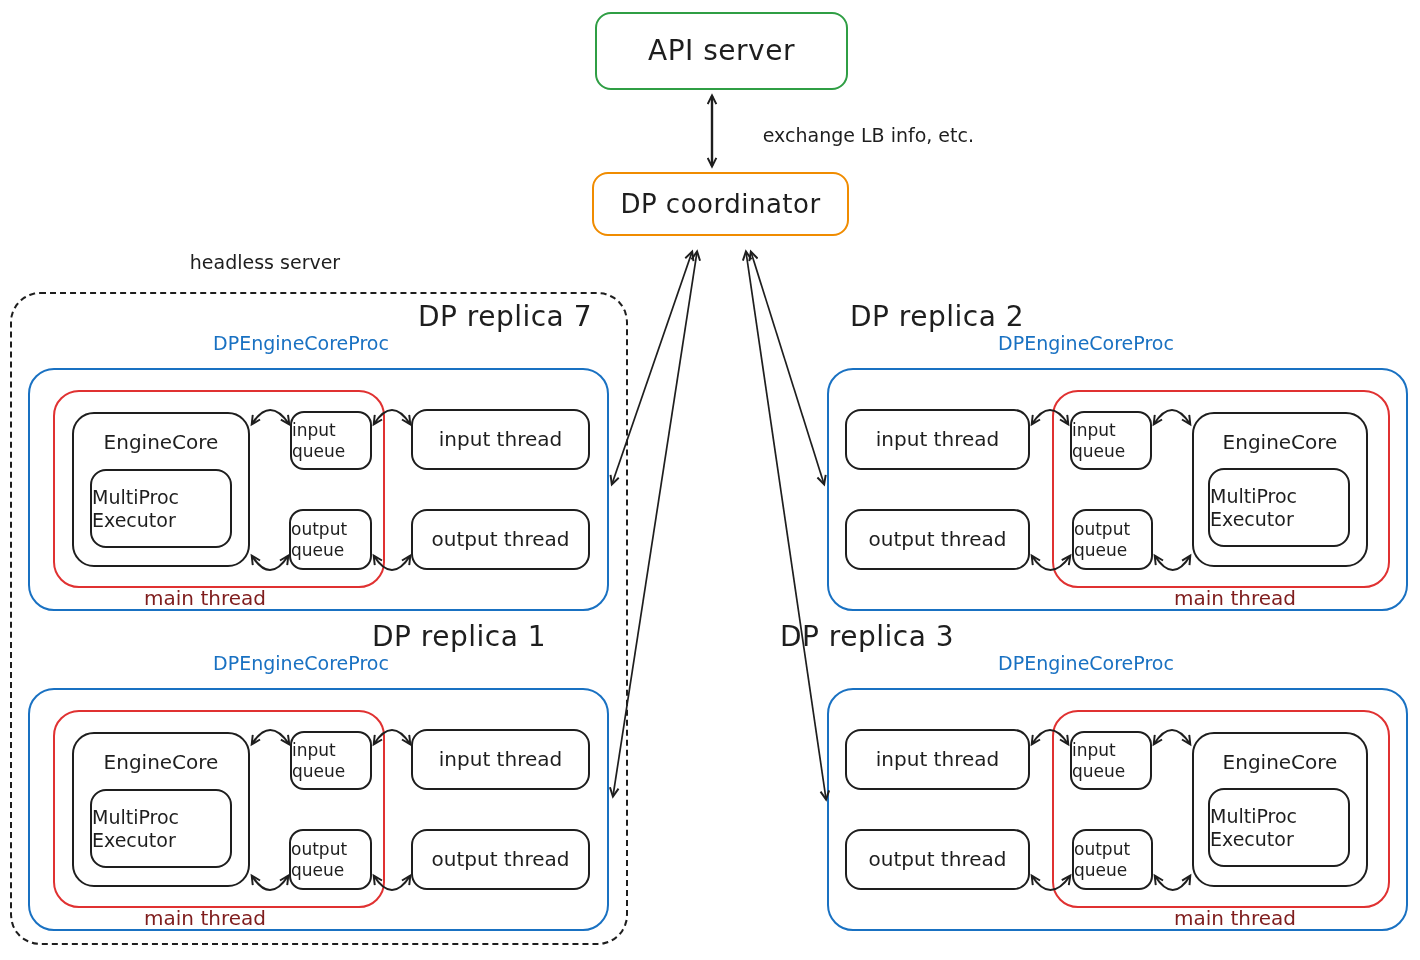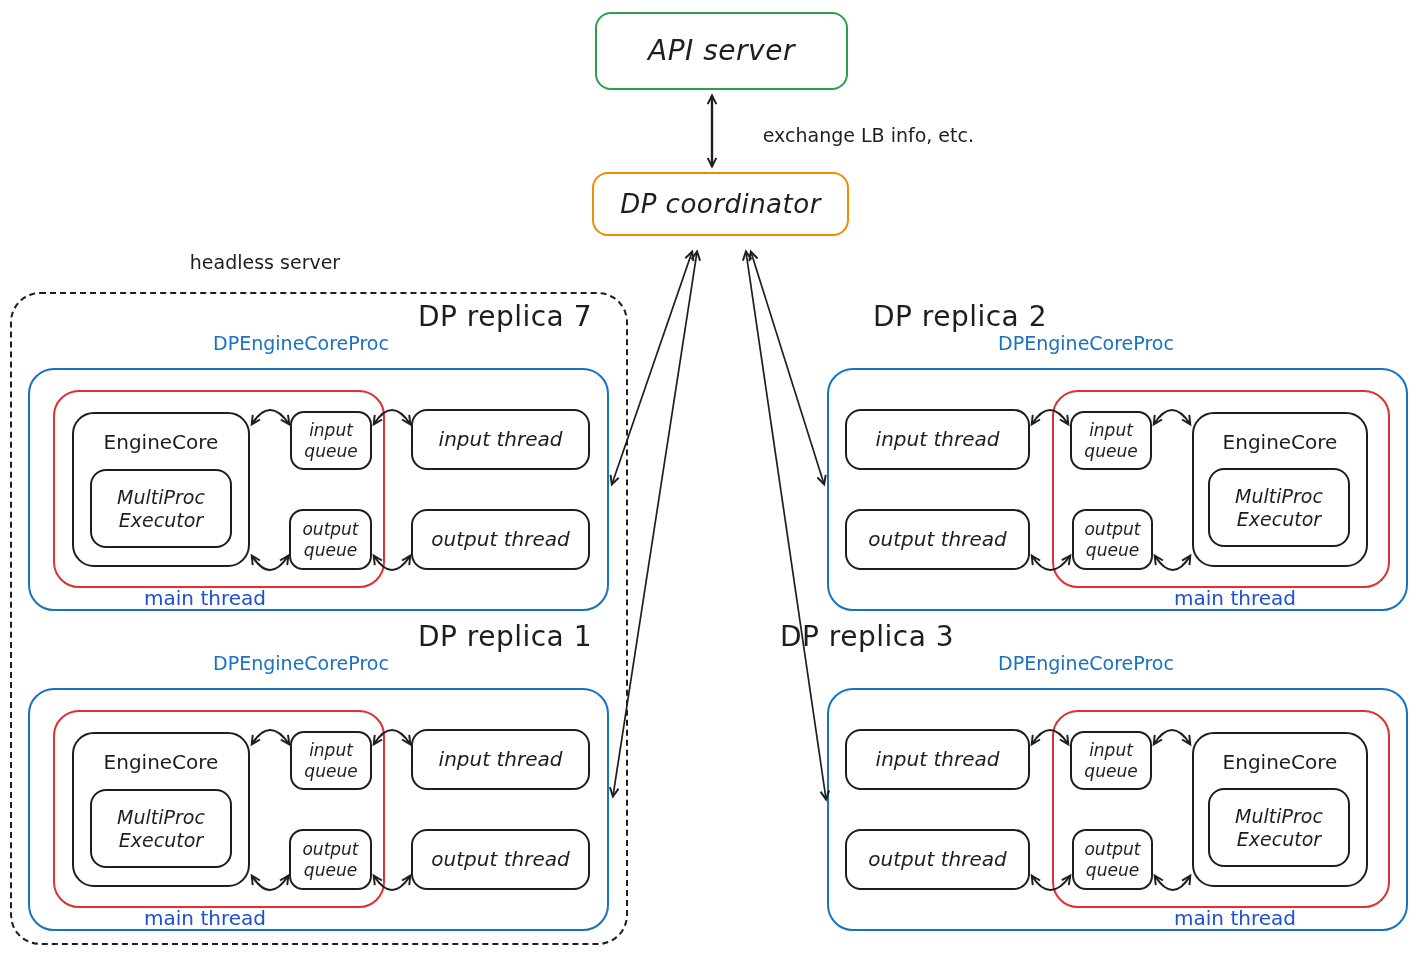--- a/index.html
+++ b/index.html
@@ -7,24 +7,24 @@
     position:relative;width:1420px;height:960px;background:#ffffff;overflow:hidden;
     font-family:"DejaVu Sans","Liberation Sans",sans-serif;color:#1e1e1e;
   }
   .abs{position:absolute;box-sizing:border-box;}
   .box{border:2.6px solid #1e1e1e;border-radius:18px;background:#ffffff;}
   .box-green{border:2.6px solid #2f9e44;border-radius:16px;background:#ffffff;}
   .box-orange{border:2.6px solid #f08c00;border-radius:16px;background:#ffffff;}
   .box-blue{border:2.5px solid #1971c2;border-radius:26px;background:transparent;}
   .box-red{border:2.5px solid #e03131;border-radius:26px;background:transparent;}
   .box-dashed{border:2.2px dashed #1e1e1e;border-radius:30px;background:transparent;}
-  .lbl{display:flex;align-items:center;justify-content:center;text-align:center;line-height:1.18;font-style:italic;}
+  .lbl{display:flex;align-items:center;justify-content:center;text-align:left;line-height:1.18;}
   .title{font-size:28px;letter-spacing:.5px;white-space:nowrap;}
   .blue-txt{color:#1971c2;}
-  .red-txt{color:#1d4ed8;}
+  .red-txt{color:#7f1d1d;}
   .small{font-size:19px;}
   svg.overlay{position:absolute;left:0;top:0;pointer-events:none;}
 </style>
 </head>
 <body>
 
 <div id="canvas">
 
   <div class="abs box-green lbl" style="left:595px;top:12px;width:253px;height:78px;">
     <span class="title">API server</span>
@@ -46,35 +46,35 @@
   <div class="abs box" style="left:72px;top:412px;width:178px;height:155px;border-radius:22px;">
     <div style="text-align:center;font-size:20px;margin-top:16px;">EngineCore</div>
   </div>
   <div class="abs box lbl" style="left:90px;top:469px;width:142px;height:79px;border-radius:16px;font-size:19px;">MultiProc Executor</div>
   <div class="abs box lbl" style="left:290px;top:411px;width:82px;height:59px;border-radius:14px;font-size:17px;">input queue</div>
   <div class="abs box lbl" style="left:289px;top:509px;width:83px;height:61px;border-radius:14px;font-size:17px;">output queue</div>
   <div class="abs box lbl" style="left:411px;top:409px;width:179px;height:61px;border-radius:16px;font-size:20px;">input thread</div>
   <div class="abs box lbl" style="left:411px;top:509px;width:179px;height:61px;border-radius:16px;font-size:20px;">output thread</div>
   <div class="abs red-txt" style="left:140px;top:586px;width:130px;text-align:center;font-size:20px;">main thread</div>
 
-  <div class="abs title" style="left:372px;top:620px;width:220px;text-align:right;">DP replica 1</div>
+  <div class="abs title" style="left:372px;top:620px;width:220px;text-align:left;">DP replica 1</div>
   <div class="abs small blue-txt" style="left:210px;top:652px;width:182px;text-align:center;">DPEngineCoreProc</div>
   <div class="abs box-blue" style="left:28px;top:688px;width:581px;height:243px;"></div>
   <div class="abs box-red" style="left:53px;top:710px;width:332px;height:198px;"></div>
   <div class="abs box" style="left:72px;top:732px;width:178px;height:155px;border-radius:22px;">
     <div style="text-align:center;font-size:20px;margin-top:16px;">EngineCore</div>
   </div>
   <div class="abs box lbl" style="left:90px;top:789px;width:142px;height:79px;border-radius:16px;font-size:19px;">MultiProc Executor</div>
   <div class="abs box lbl" style="left:290px;top:731px;width:82px;height:59px;border-radius:14px;font-size:17px;">input queue</div>
   <div class="abs box lbl" style="left:289px;top:829px;width:83px;height:61px;border-radius:14px;font-size:17px;">output queue</div>
   <div class="abs box lbl" style="left:411px;top:729px;width:179px;height:61px;border-radius:16px;font-size:20px;">input thread</div>
   <div class="abs box lbl" style="left:411px;top:829px;width:179px;height:61px;border-radius:16px;font-size:20px;">output thread</div>
   <div class="abs red-txt" style="left:140px;top:906px;width:130px;text-align:center;font-size:20px;">main thread</div>
 
-  <div class="abs title" style="left:827px;top:300px;width:220px;text-align:right;">DP replica 2</div>
+  <div class="abs title" style="left:827px;top:300px;width:220px;text-align:center;">DP replica 2</div>
   <div class="abs small blue-txt" style="left:995px;top:332px;width:182px;text-align:center;">DPEngineCoreProc</div>
   <div class="abs box-blue" style="left:827px;top:368px;width:581px;height:243px;"></div>
   <div class="abs box-red" style="left:1052px;top:390px;width:338px;height:198px;"></div>
   <div class="abs box" style="left:1192px;top:412px;width:176px;height:155px;border-radius:22px;">
     <div style="text-align:center;font-size:20px;margin-top:16px;">EngineCore</div>
   </div>
   <div class="abs box lbl" style="left:1208px;top:468px;width:142px;height:79px;border-radius:16px;font-size:19px;">MultiProc Executor</div>
   <div class="abs box lbl" style="left:1070px;top:411px;width:82px;height:59px;border-radius:14px;font-size:17px;">input queue</div>
   <div class="abs box lbl" style="left:1072px;top:509px;width:81px;height:61px;border-radius:14px;font-size:17px;">output queue</div>
   <div class="abs box lbl" style="left:845px;top:409px;width:185px;height:61px;border-radius:16px;font-size:20px;">input thread</div>

